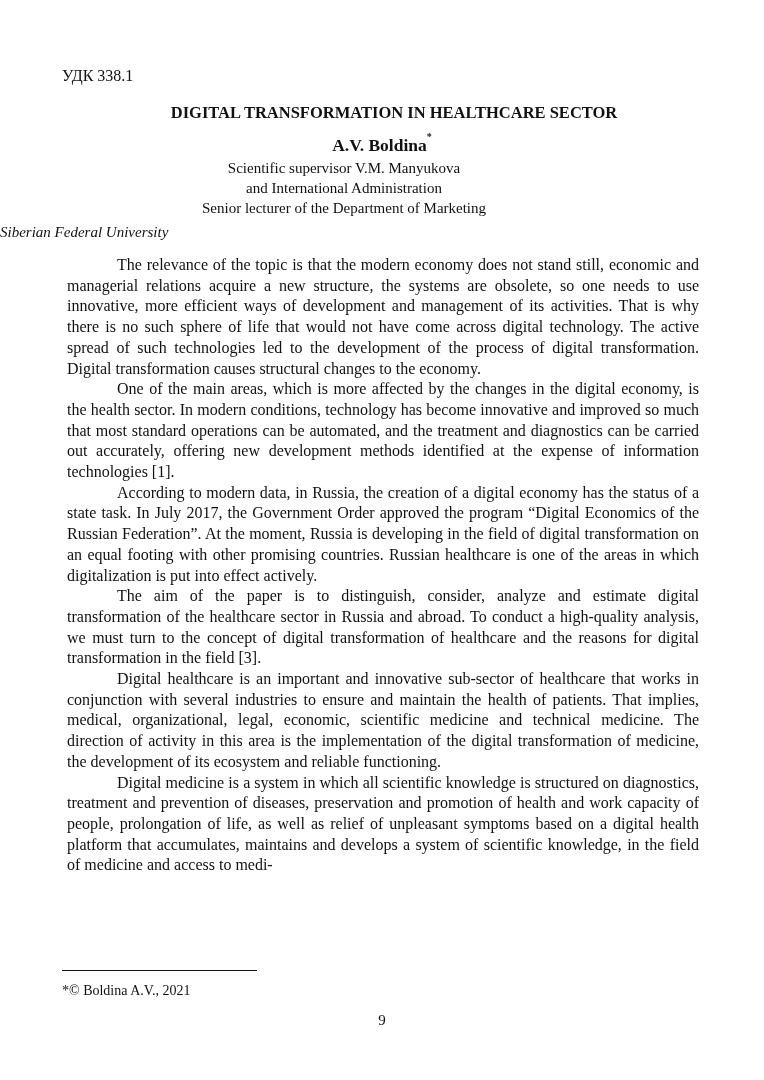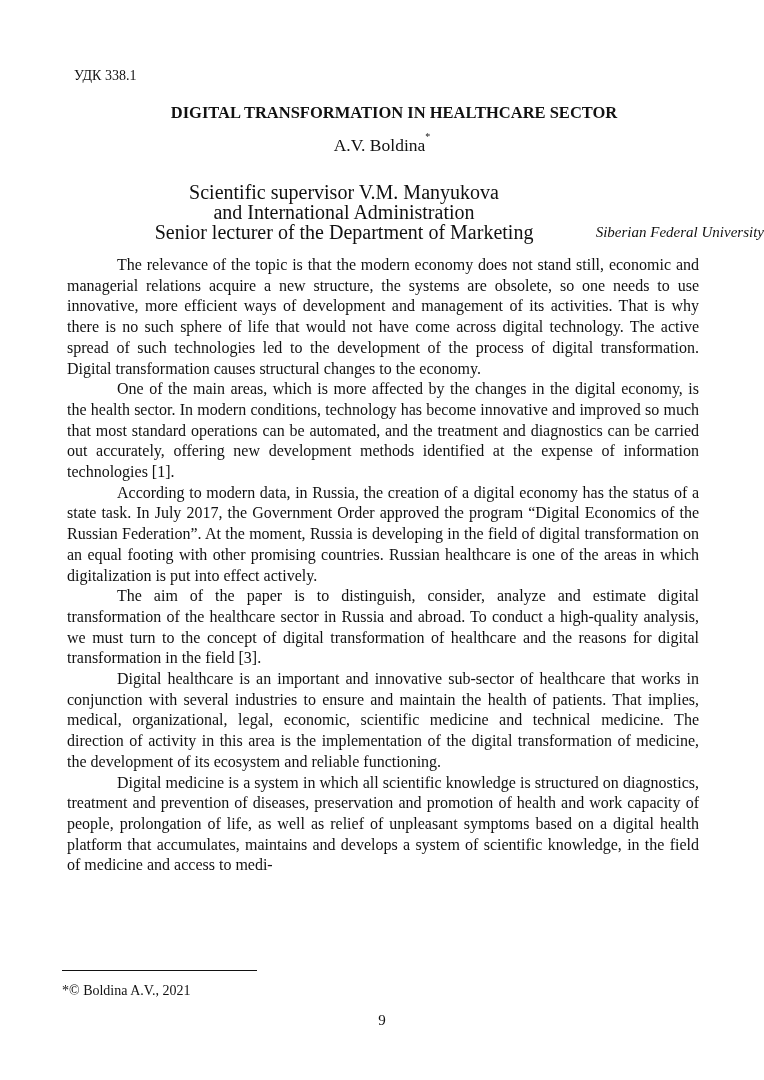--- a/index.html
+++ b/index.html
@@ -1,23 +1,23 @@
 <!DOCTYPE html>
 <html><head>
   <meta charset="utf-8">
   <style>
     html, body { margin: 0; padding: 0; background: #ffffff; }
     body { width: 764px; height: 1080px; position: relative; overflow: hidden; color: #111; font-family: "Liberation Serif", serif; }
     .page { position: absolute; left: 0; top: 0; width: 764px; height: 1080px; }
-    .udk { position: absolute; left: 74px; top: 66px; font-size: 14px; line-height: 20px; text-align: center; }
+    .udk { position: absolute; left: 62px; top: 66px; font-size: 16px; line-height: 20px; text-align: center; }
     .title { position: absolute; left: 0; width: 764px; top: 102px; text-align: center; font-weight: bold; font-size: 16.5px; line-height: 22px; padding-left: 12px; }
-    .author { position: absolute; left: 0; width: 764px; top: 129px; text-align: center; font-weight: normal; font-size: 17.5px; line-height: 24px; }
+    .author { position: absolute; left: 0; width: 764px; top: 129px; text-align: center; font-weight: bold; font-size: 17.5px; line-height: 24px; }
     .author sup { font-size: 10px; position: relative; top: -4px; }
-    .affil { position: absolute; left: 0; width: 688px; top: 158px; text-align: center; font-size: 20px; line-height: 20px; margin-top: 24px; }
-    .univ { position: absolute; left: 0; width: 764px; top: 222px; text-align: right; font-style: italic; font-size: 15px; line-height: 20px; }
+    .affil { position: absolute; left: 0; width: 688px; top: 158px; text-align: center; font-size: 15px; line-height: 20px; }
+    .univ { position: absolute; left: 0; width: 764px; top: 222px; text-align: left; font-style: italic; font-size: 15px; line-height: 20px; }
     .body { position: absolute; left: 67px; top: 255px; width: 632px; font-size: 16px; line-height: 20.7px; text-align: justify; hyphens: manual; }
     .body p { margin: 0; text-indent: 50px; }
     .fn-rule { position: absolute; left: 62px; top: 970px; width: 195px; height: 1px; background: #111; }
     .footnote { position: absolute; left: 62px; top: 983px; font-size: 14px; line-height: 16px; }
     .pageno { position: absolute; left: 0; width: 764px; top: 1011px; text-align: center; font-size: 15px; line-height: 18px; }
   </style>
 </head>
 <body>
 
 <div class="page">

